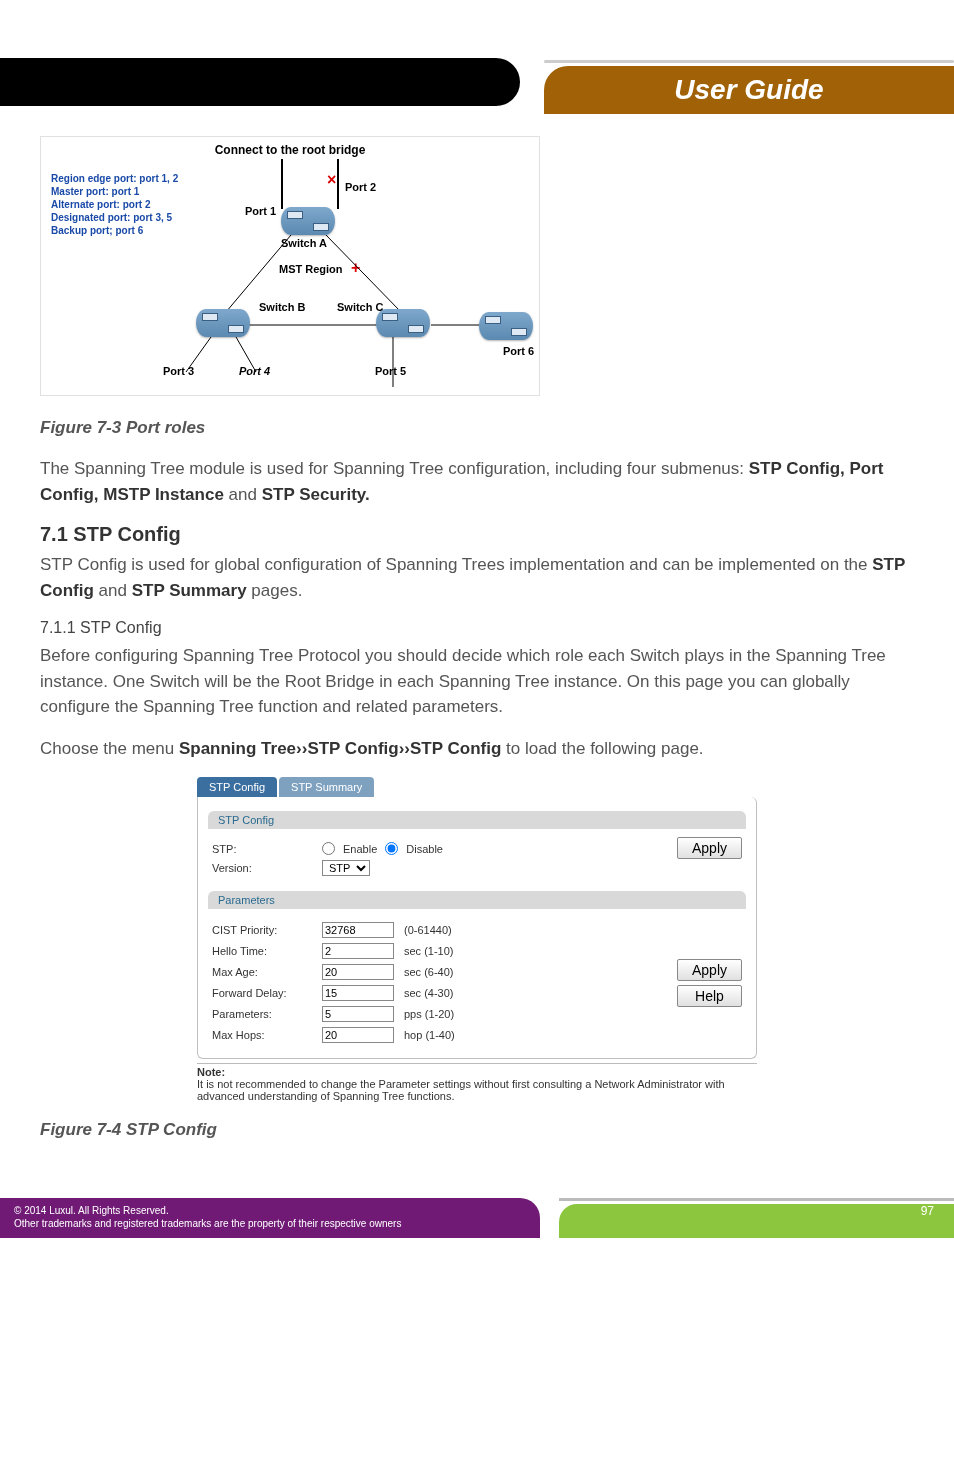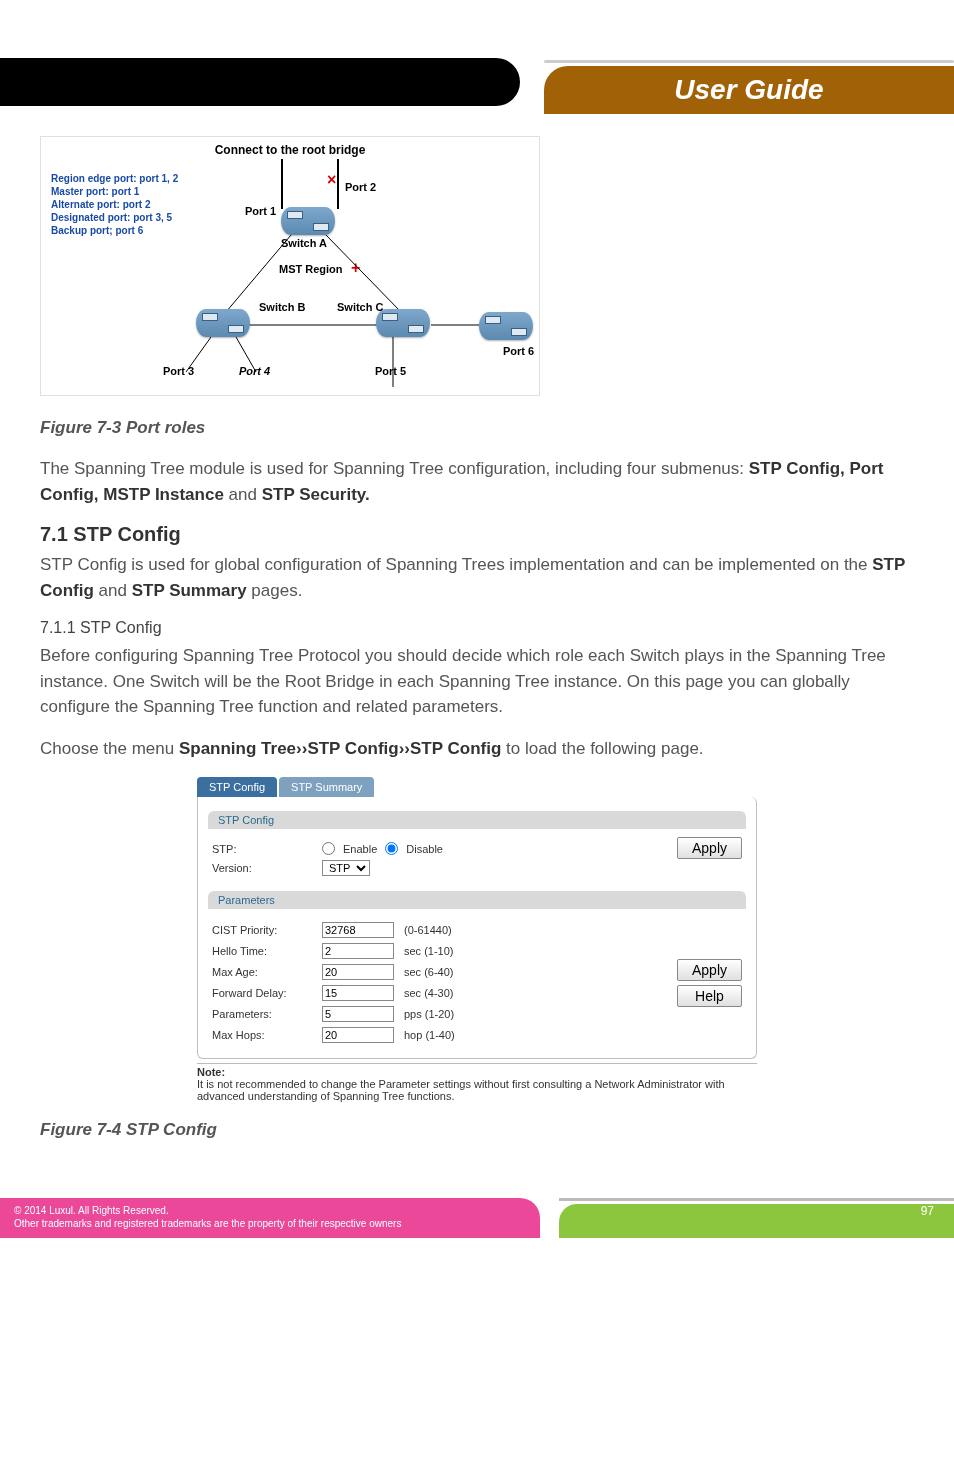--- a/index.html
+++ b/index.html
@@ -188,21 +188,21 @@
   .footer {
     position: relative;
     margin-top: 30px;
     height: 46px;
   }
   .footer-dark {
     position: absolute;
     left: 0; top: 0;
     width: 540px;
     height: 40px;
-    background: #ec4899;
+    background: #701a75;
     border-top-right-radius: 20px;
     color: #fff;
     font-size: 10px;
     padding: 6px 14px;
     line-height: 1.3;
   }
   .footer-green {
     position: absolute;
     right: 0; top: 6px;
     width: 395px;

